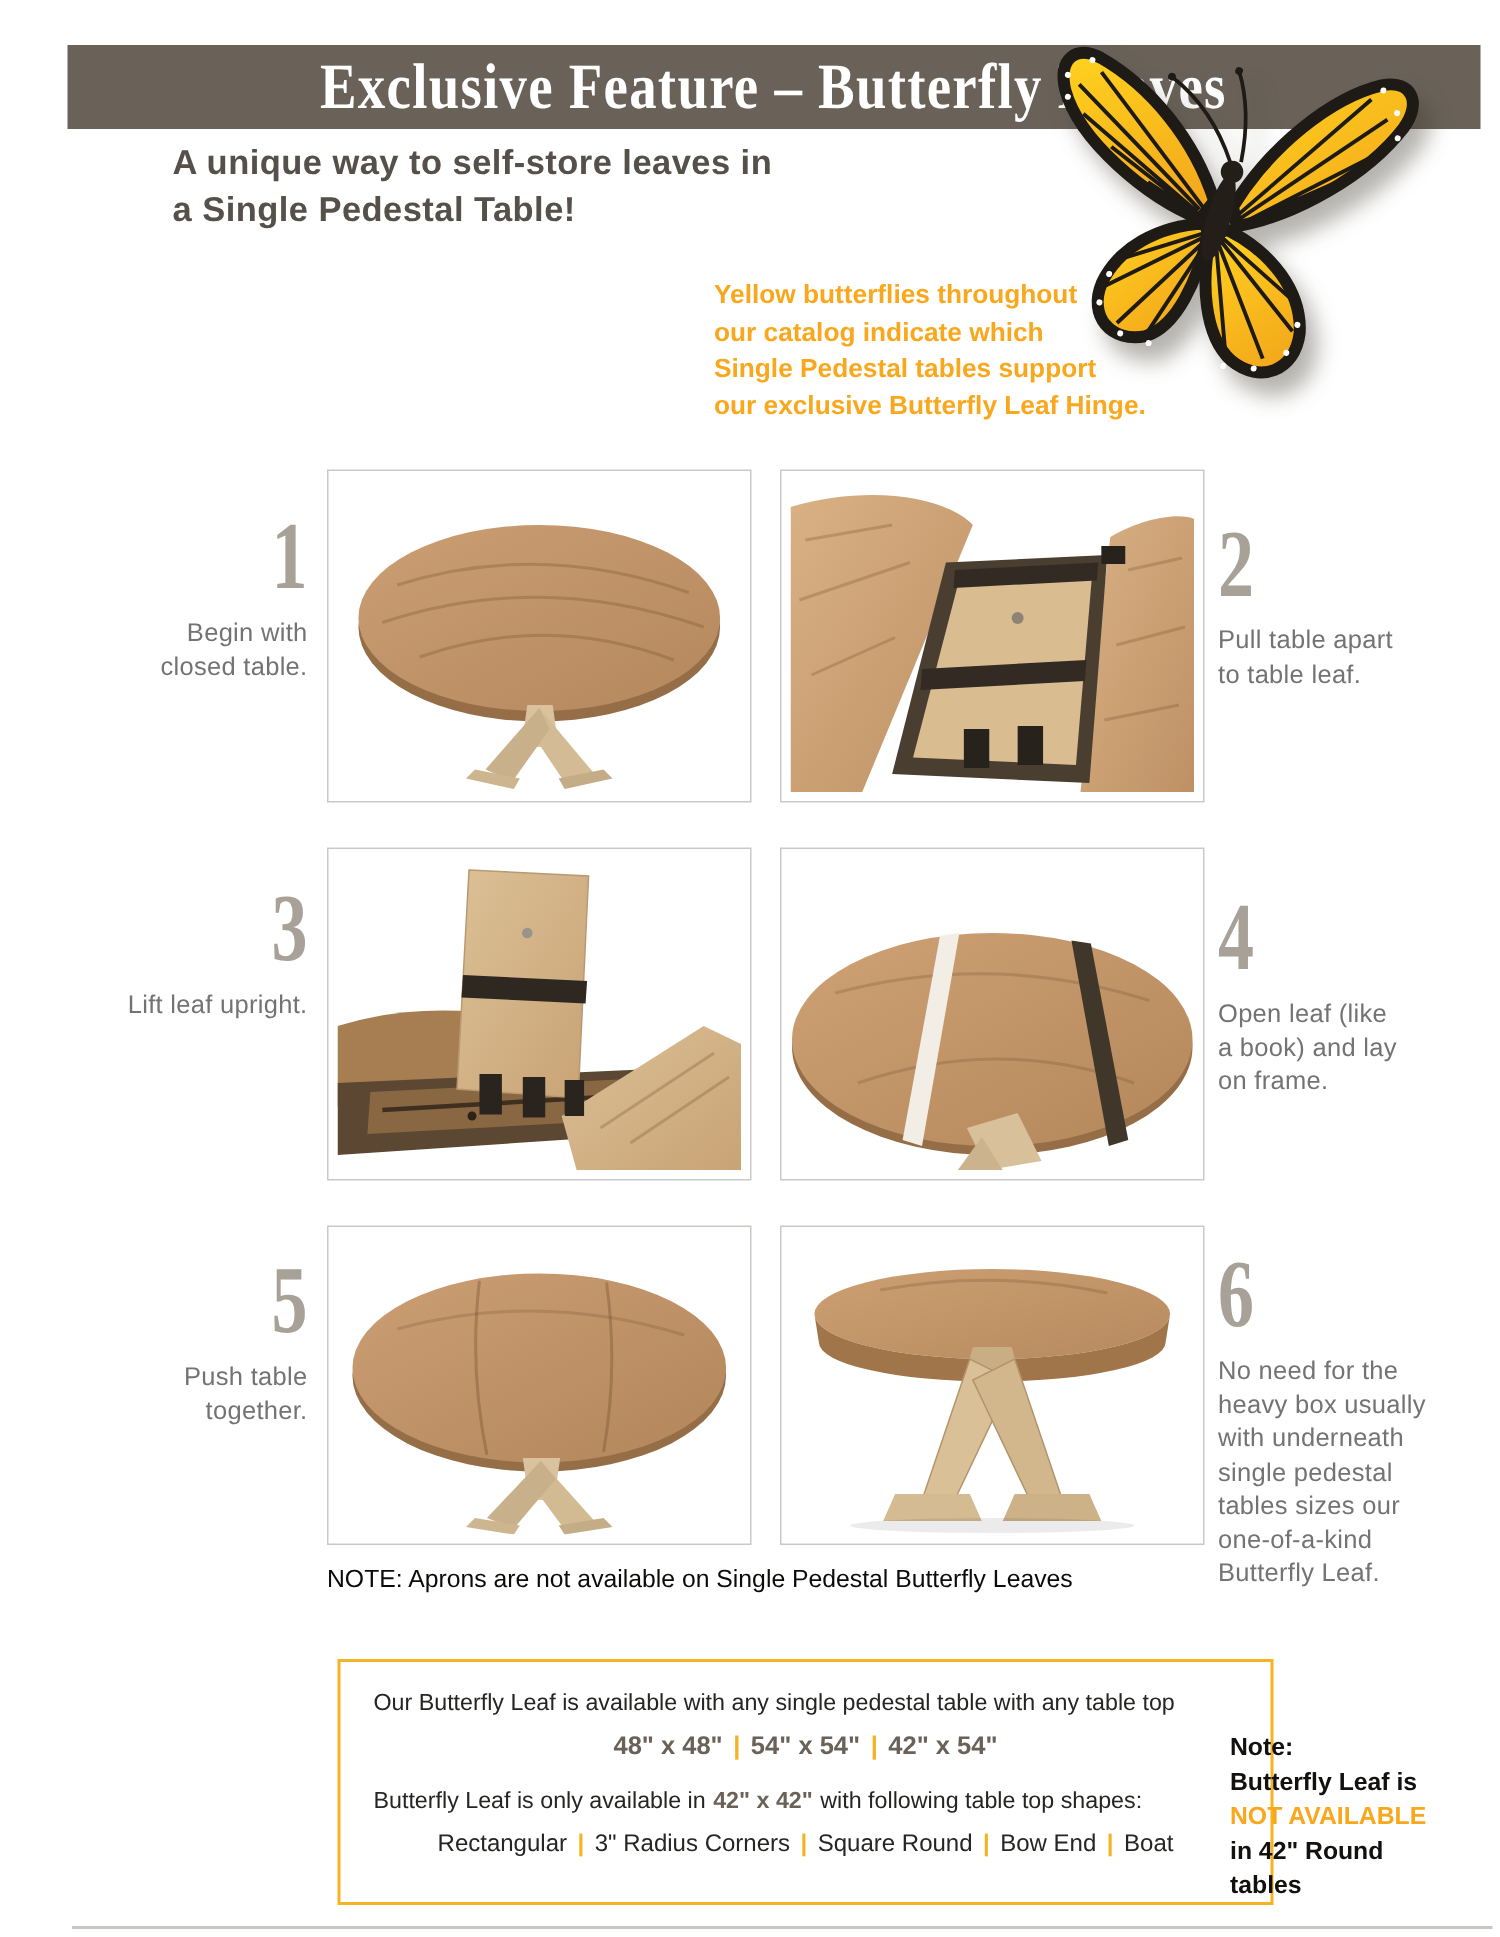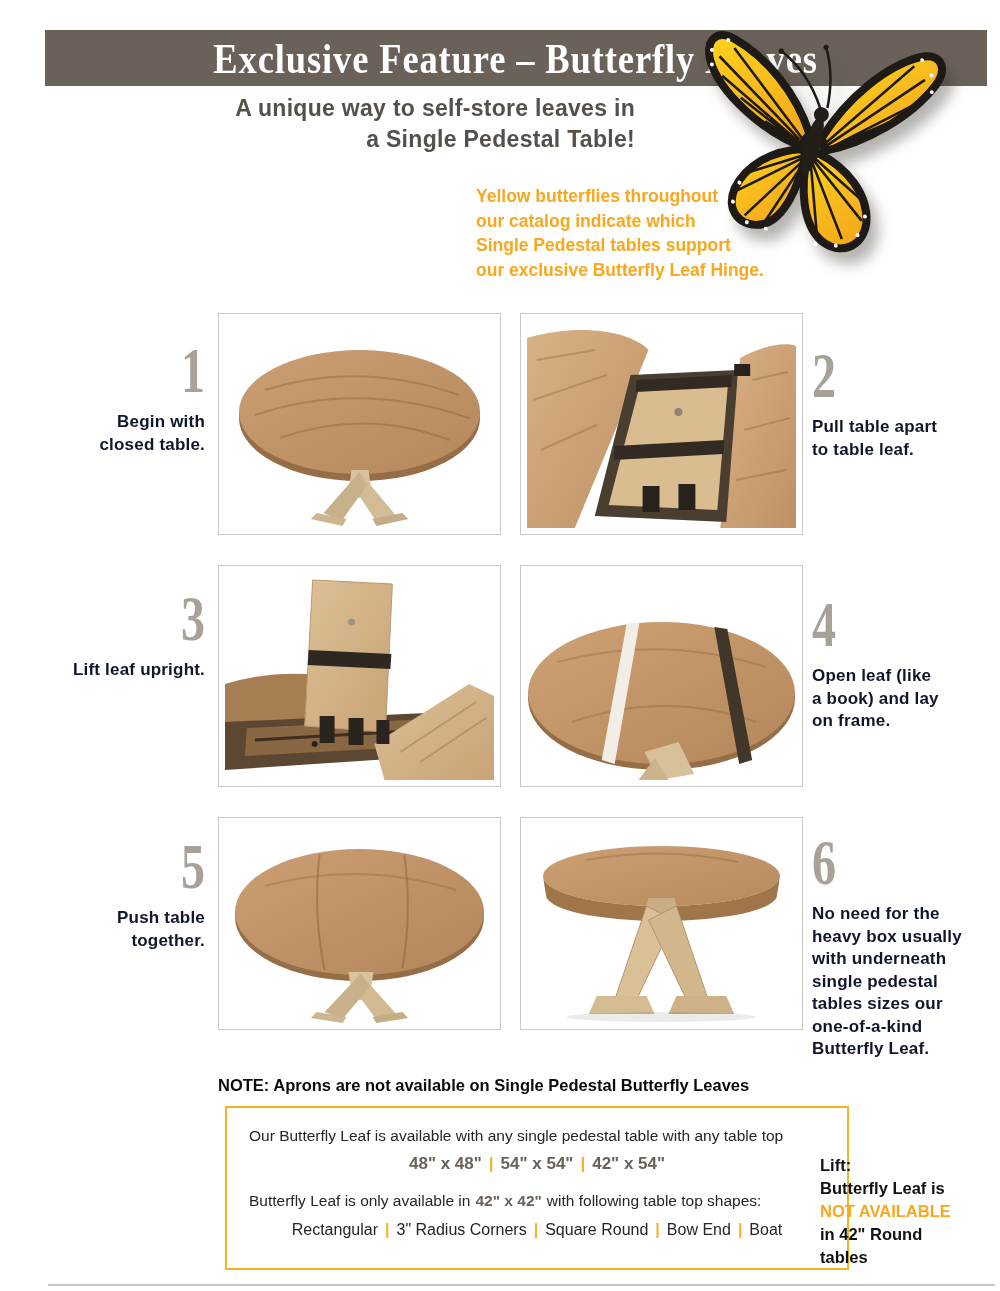--- a/index.html
+++ b/index.html
@@ -6,45 +6,45 @@
   .page{position:relative;width:1000px;height:1291px;background:#ffffff;overflow:hidden;
         font-family:"Liberation Sans",sans-serif;}
 
   
   .header-bar{position:absolute;left:45px;top:30px;width:942px;height:56px;background:#6A6259;
               display:flex;align-items:center;justify-content:center;z-index:1;}
   .header-title{color:#ffffff;font-family:"Liberation Serif",serif;font-weight:700;font-size:43px;
                 white-space:nowrap;transform:scaleX(0.85);transform-origin:center;letter-spacing:1px;}
 
   
-  .subtitle{position:absolute;left:115px;top:93px;width:520px;text-align:right;
+  .subtitle{position:absolute;left:115px;top:93px;width:520px;text-align:left;
             color:#56504A;font-weight:700;font-size:23px;line-height:31px;letter-spacing:.3px;}
   .promo{position:absolute;left:476px;top:184px;color:#F9A71C;font-weight:700;
          font-size:17.5px;line-height:24.5px;z-index:6;}
 
   
   .butterfly{position:absolute;left:645px;top:-6px;width:350px;height:306px;z-index:5;
              filter:drop-shadow(8px 12px 7px rgba(60,55,45,.38));}
 
   
   .panel{position:absolute;background:#ffffff;border:1px solid #CBC9C5;box-sizing:border-box;padding:6px;}
   .panel svg{display:block;width:100%;height:100%;}
 
   
   .step-label{position:absolute;}
   .step-label.right{text-align:right;}
   .step-label.left{text-align:left;}
   .step-number{font-family:"Liberation Serif",serif;font-weight:700;font-size:64px;line-height:70px;
                color:#A8A198;}
   .step-label.right .step-number{transform:scaleX(0.75);transform-origin:right center;}
   .step-label.left  .step-number{transform:scaleX(0.75);transform-origin:left center;}
-  .step-caption{margin-top:5px;color:#0f172a;font-size:17px;line-height:22.5px;letter-spacing:.2px;font-weight:bold;}
-
-  
-  .note-line{position:absolute;left:218px;top:1076px;color:#0B0B0A;font-weight:700;font-size:16.5px;}
+  .step-caption{margin-top:5px;color:#737373;font-size:17px;line-height:22.5px;letter-spacing:.2px;}
+
+  
+  .note-line{position:absolute;left:218px;top:1044px;color:#0B0B0A;font-weight:400;font-size:16.5px;}
 
   
   .info-box{position:absolute;left:225px;top:1106px;width:624px;height:164px;box-sizing:border-box;
             border:2px solid #F5B324;padding:17px 22px 0 22px;color:#262523;font-size:15.5px;line-height:21px;}
   .sizes-line{text-align:center;font-weight:700;font-size:17px;color:#6A6258;margin:7px 0 16px 0;}
   .sep{color:#F5B324;font-weight:700;padding:0 7px;}
   .bold-size{font-weight:700;color:#6A6258;margin:0 5px;}
   .shapes-line{text-align:center;font-size:16px;margin-top:8px;color:#262523;}
 
   
@@ -304,21 +304,21 @@
     </div>
     <div>
       <span>Butterfly Leaf is only available in</span><span class="bold-size">42" x 42"</span><span>with following table top shapes:</span>
     </div>
     <div class="shapes-line">
       <span>Rectangular</span><span class="sep">|</span><span>3" Radius Corners</span><span class="sep">|</span><span>Square Round</span><span class="sep">|</span><span>Bow End</span><span class="sep">|</span><span>Boat</span>
     </div>
   </div>
 
   <div class="side-note">
-    <div>Lift:</div>
+    <div>Note:</div>
     <div>Butterfly Leaf is</div>
     <div class="na">NOT AVAILABLE</div>
     <div>in 42" Round</div>
     <div>tables</div>
   </div>
 
   <div class="bottom-rule"></div>
 
 </div>
 

